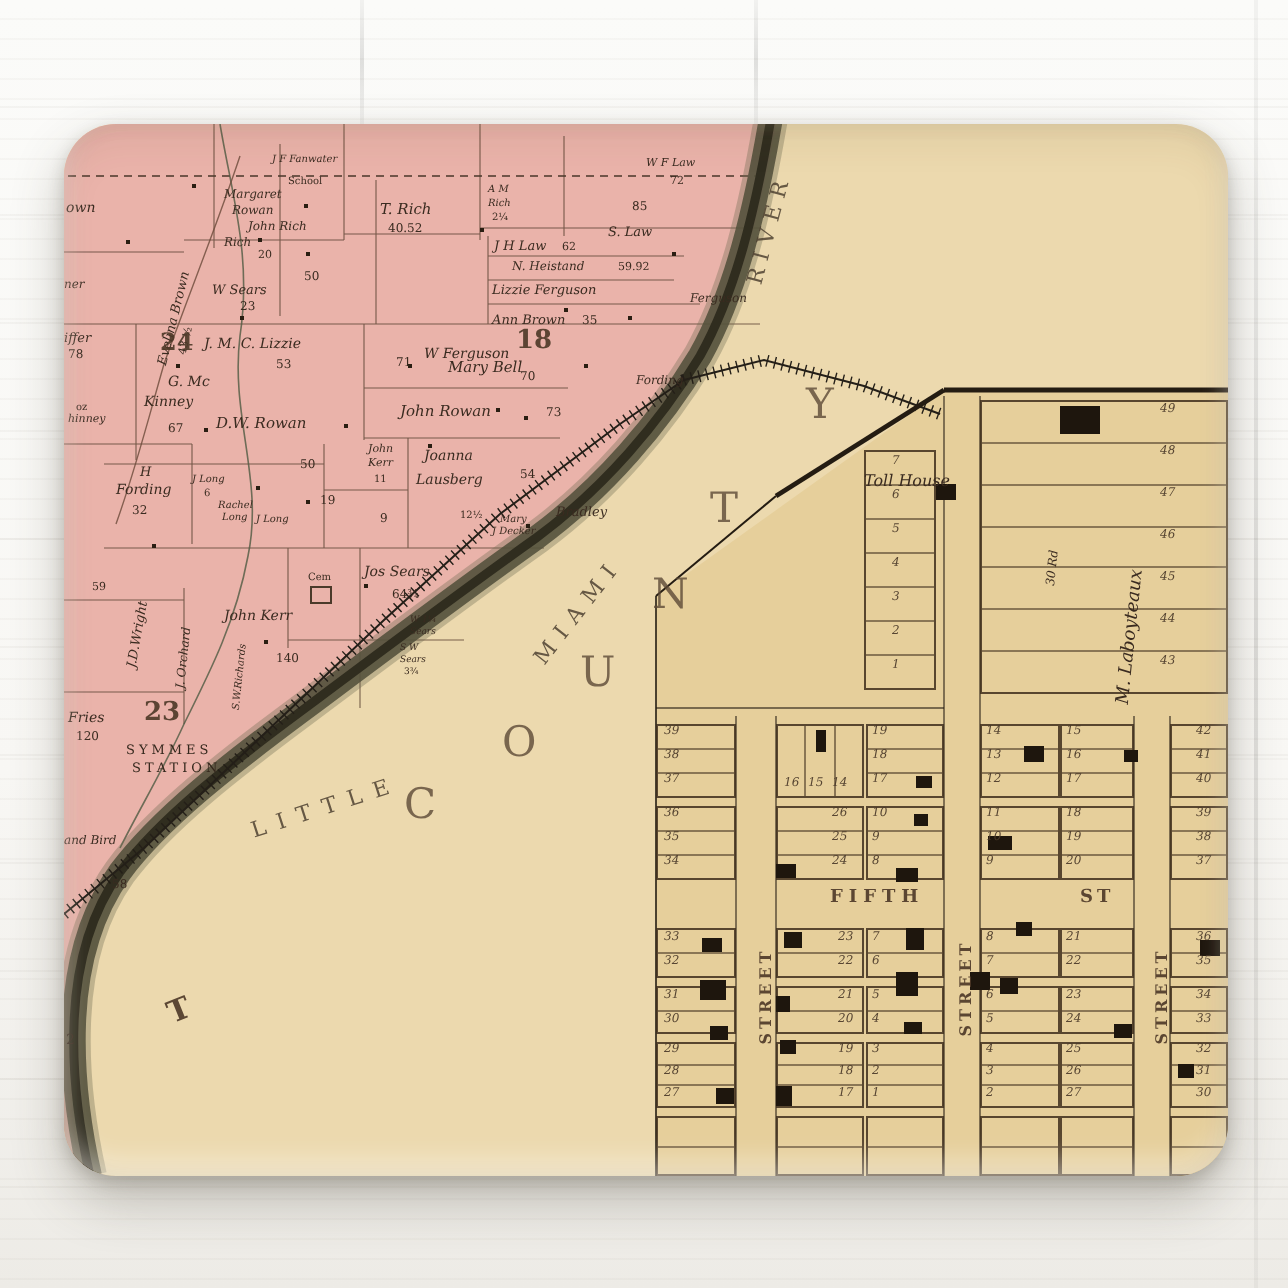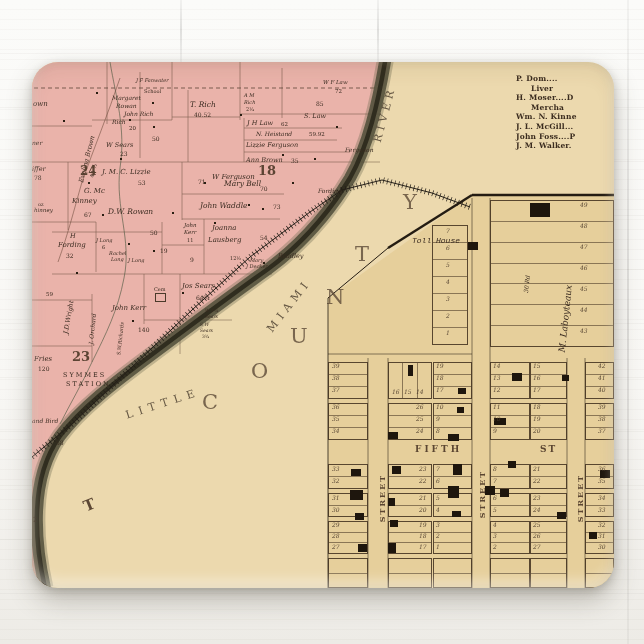--- a/index.html
+++ b/index.html
@@ -354,21 +354,21 @@
         <div class="lbl" style="left: 277px; top: 70px; font-size: 5.5px;">59.92</div>
         <div class="lbl it" style="left: 214px; top: 80px; font-size: 6.5px;">Lizzie Ferguson</div>
         <div class="lbl it" style="left: 313px; top: 85px; font-size: 6px;">Ferguson</div>
         <div class="lbl it" style="left: 214px; top: 95px; font-size: 6.5px;">Ann Brown</div>
         <div class="lbl" style="left: 259px; top: 96px; font-size: 6px;">35</div>
         <div class="lbl bigno" style="left: 226px; top: 102px; font-size: 13px;">18</div>
         <div class="lbl it" style="left: 180px; top: 112px; font-size: 7px;">W Ferguson</div>
         <div class="lbl" style="left: 228px; top: 124px; font-size: 6px;">70</div>
         <div class="lbl" style="left: 166px; top: 117px; font-size: 6px;">71</div>
         <div class="lbl it" style="left: 192px; top: 118px; font-size: 7.5px;">Mary Bell</div>
-        <div class="lbl it" style="left: 168px; top: 140px; font-size: 7.5px;">John Waddle</div>
+        <div class="lbl it" style="left: 168px; top: 140px; font-size: 7.5px;">John Rowan</div>
         <div class="lbl" style="left: 241px; top: 142px; font-size: 6px;">73</div>
         <div class="lbl" style="left: 120px; top: 74px; font-size: 6px;">50</div>
         <div class="lbl it" style="left: 74px; top: 80px; font-size: 6.5px;">W Sears</div>
         <div class="lbl" style="left: 88px; top: 89px; font-size: 6px;">23</div>
         <div class="lbl it" style="left: 70px; top: 107px; font-size: 7px;">J. M. C. Lizzie</div>
         <div class="lbl" style="left: 106px; top: 118px; font-size: 6px;">53</div>
         <div class="lbl bigno" style="left: 48px; top: 103px; font-size: 12px;">24</div>
         <div class="lbl it" style="left: 52px; top: 126px; font-size: 7px;">G. Mc</div>
         <div class="lbl it" style="left: 40px; top: 136px; font-size: 7px;">Kinney</div>
         <div class="lbl" style="left: 52px; top: 150px; font-size: 6px;">67</div>
@@ -418,21 +418,21 @@
         <div class="lbl it" style="left: 2px; top: 294px; font-size: 7px;">Fries</div>
         <div class="lbl" style="left: 6px; top: 304px; font-size: 6px;">120</div>
         <div class="lbl caps" style="left: 31px; top: 310px; font-size: 6.5px;">SYMMES</div>
         <div class="lbl caps" style="left: 34px; top: 319px; font-size: 6.5px;">STATION</div>
         <div class="lbl it" style="left: 0px; top: 356px; font-size: 6px;">and Bird</div>
         <div class="lbl" style="left: 24px; top: 378px; font-size: 6px;">58</div>
         <div class="lbl" style="left: 1px; top: 455px; font-size: 7px;">2</div>
         <div class="lbl bigno" style="left: 52px; top: 436px; font-size: 15px; transform: rotate(-22deg);">T</div>
       </div>
     <div id="plat-labels">
-        <div class="lbl it" style="left: 380px; top: 175px; font-size: 8px; font-family: Liberation Mono, monospace;">Toll House</div>
+        <div class="lbl it" style="left: 400px; top: 175px; font-size: 8px;">Toll House</div>
         <div class="lbl it" style="left: 500px; top: 252px; font-size: 9px; transform: rotate(-84deg);">M. Laboyteaux</div>
         <div class="lbl it" style="left: 486px; top: 219px; font-size: 6px; transform: rotate(-84deg);">30 Rd</div>
         <div class="lbl bigno" style="left: 383px; top: 383px; font-size: 9px; letter-spacing: 3px;">FIFTH</div>
         <div class="lbl bigno" style="left: 508px; top: 383px; font-size: 9px; letter-spacing: 2px;">ST</div>
         <div class="lbl bigno" style="left: 326px; top: 432px; font-size: 8px; letter-spacing: 2px; transform: rotate(-90deg);">STREET</div>
         <div class="lbl bigno" style="left: 426px; top: 428px; font-size: 8px; letter-spacing: 2px; transform: rotate(-90deg);">STREET</div>
         <div class="lbl bigno" style="left: 524px; top: 432px; font-size: 8px; letter-spacing: 2px; transform: rotate(-90deg);">STREET</div>
       </div>
     <div id="lot-numbers">
         <div class="lot" style="left: 548px; top: 140px;">49</div>
@@ -534,24 +534,14 @@
         <div class="county-letter" style="left: 258px; top: 264px;">U</div>
         <div class="county-letter" style="left: 294px; top: 225px;">N</div>
         <div class="county-letter" style="left: 323px; top: 182px;">T</div>
         <div class="county-letter" style="left: 371px; top: 130px;">Y</div>
       </div>
     <div id="river-words">
         <div class="river-word" style="left: 92px; top: 336px; font-size: 11px; letter-spacing: 6px; transform: rotate(-18deg);">LITTLE</div>
         <div class="river-word" style="left: 225px; top: 238px; font-size: 11px; letter-spacing: 5px; transform: rotate(-52deg);">MIAMI</div>
         <div class="river-word" style="left: 324px; top: 47px; font-size: 11px; letter-spacing: 4px; transform: rotate(-75deg);">RIVER</div>
       </div>
-    <div class="dir" id="directory">
-        <div>P. Dom....</div>
-        <div class="ind">Liver</div>
-        <div>H. Moser....D</div>
-        <div class="ind">Mercha</div>
-        <div>Wm. N. Kinne</div>
-        <div>J. L. McGill...</div>
-        <div>John Foss....P</div>
-        <div>J. M. Walker.</div>
-      </div>
   </div>
 </div>
 
 </body></html>

